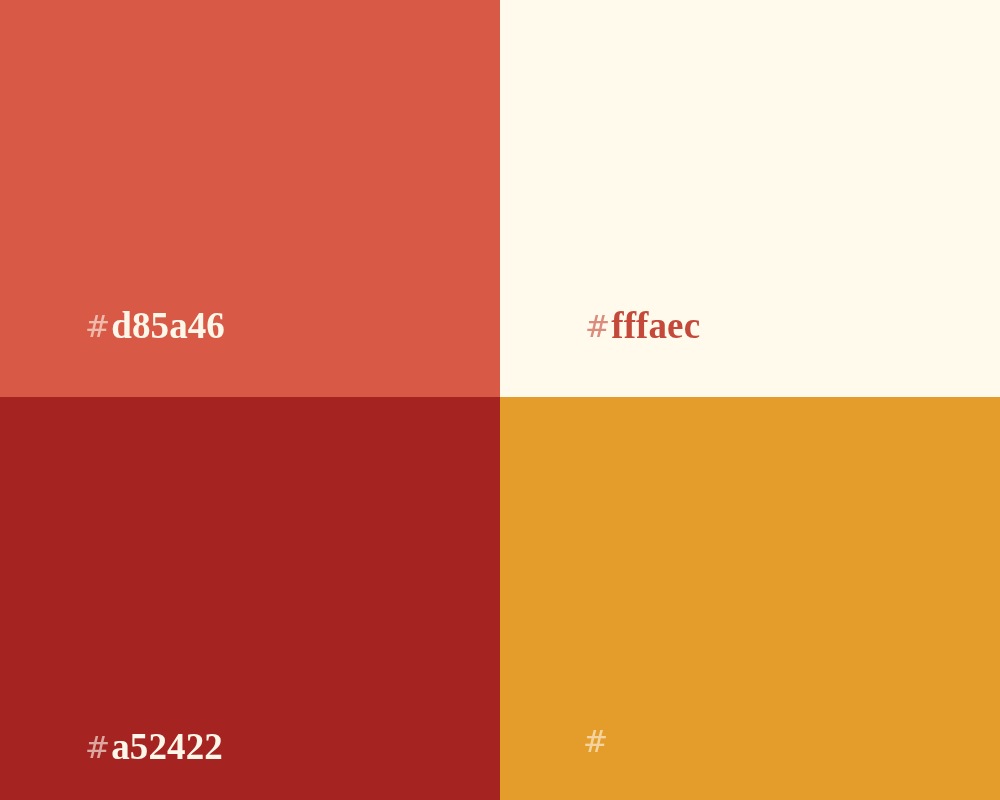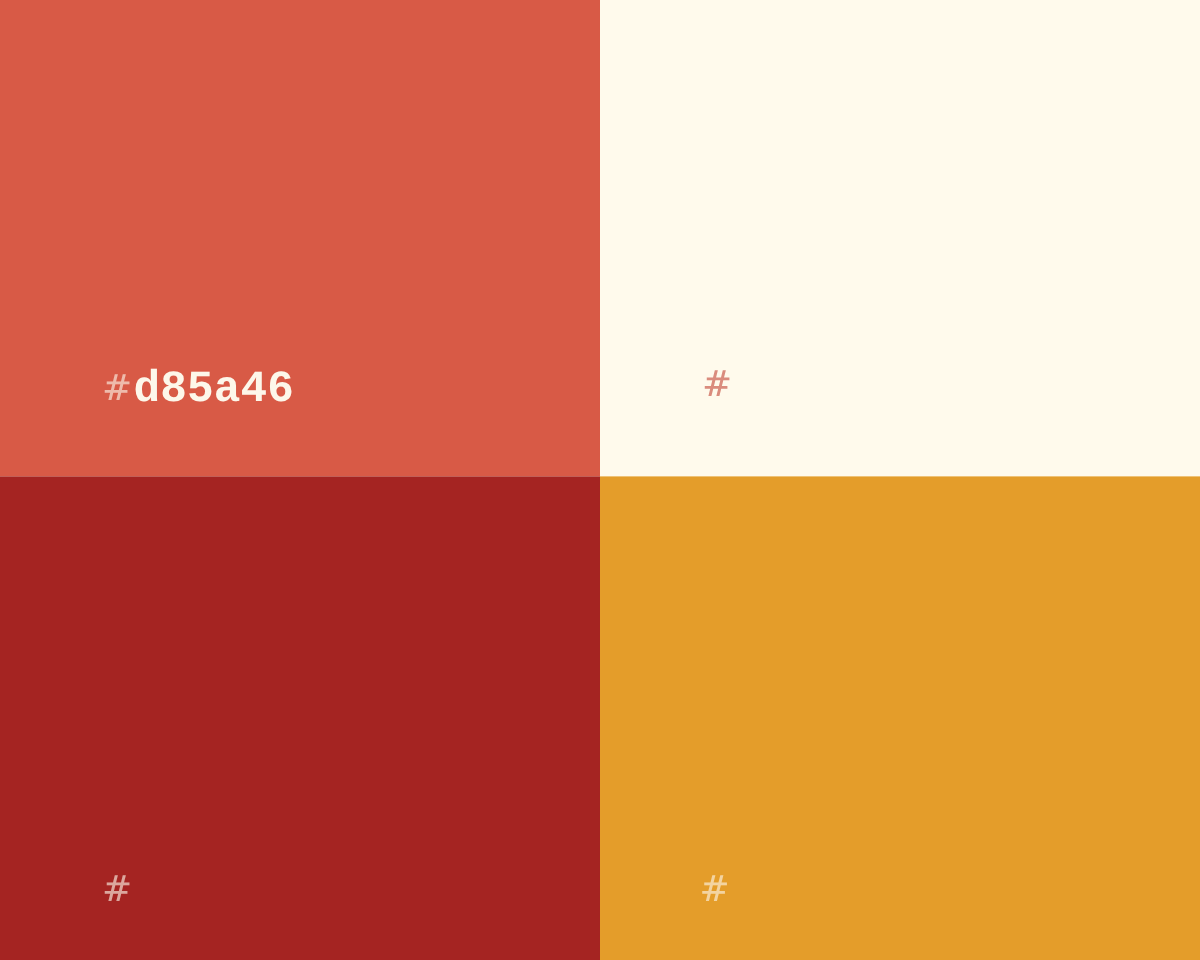--- a/index.html
+++ b/index.html
@@ -49,21 +49,21 @@
     font-weight: normal;
     font-size: 30px;
     line-height: 1;
     opacity: 0.62;
     margin-right: 1px;
     position: relative;
     top: -1px;
   }
 
   .hex {
-    font-family: Liberation Mono, monospace;
+    font-family: Liberation Serif, serif;
     font-weight: bold;
     font-size: 37px;
     line-height: 1;
   }
 
   
   .swatch-tl .swatch-label { position: absolute; left: 85px; top: 307px; }
   .swatch-tr .swatch-label { position: absolute; left: 85px; top: 307px; }
   .swatch-bl .swatch-label { position: absolute; left: 85px; top: 331px; }
   .swatch-br .swatch-label { position: absolute; left: 83px; top: 331px; }
@@ -76,26 +76,28 @@
   <div class="swatch swatch-tl" style="background-color: rgb(216, 90, 70);">
     <span class="swatch-label" style="color: rgb(253, 247, 234);">
       <span class="hash">#</span>
         <span class="hex">d85a46</span>
     </span>
   </div>
 
   <div class="swatch swatch-tr" style="background-color: rgb(255, 250, 236);">
     <span class="swatch-label" style="color: rgb(196, 73, 58);">
       <span class="hash">#</span>
+        <span class="hex">fffaec</span>
     </span>
   </div>
 
   <div class="swatch swatch-bl" style="background-color: rgb(165, 36, 34);">
     <span class="swatch-label" style="color: rgb(253, 247, 234);">
       <span class="hash">#</span>
+        <span class="hex">a52422</span>
     </span>
   </div>
 
   <div class="swatch swatch-br" style="background-color: rgb(228, 157, 42);">
     <span class="swatch-label" style="color: rgb(253, 247, 234);">
       <span class="hash">#</span>
     </span>
   </div>
 
 </div>

